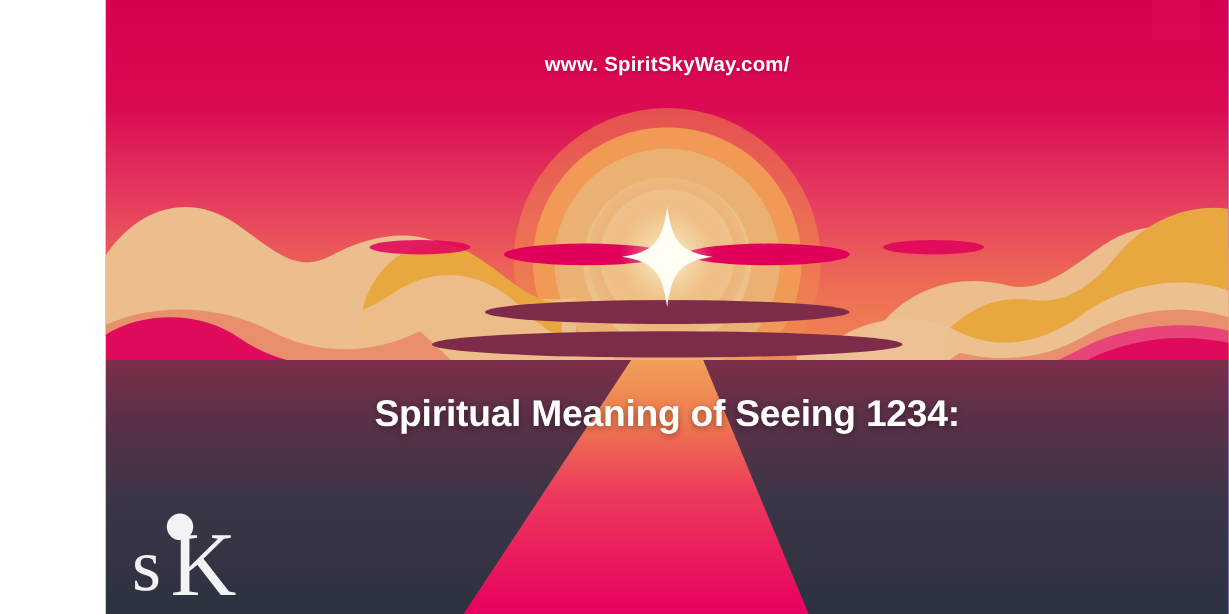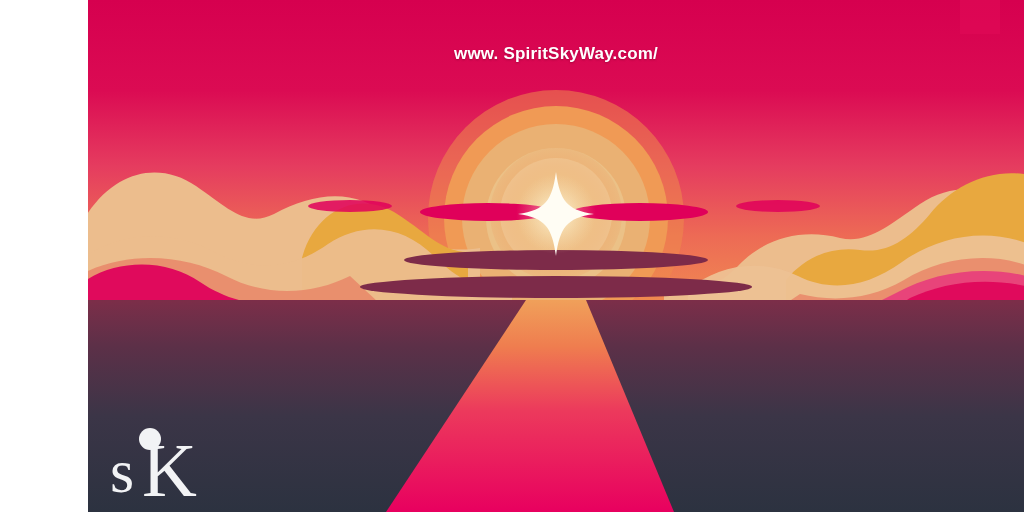--- a/index.html
+++ b/index.html
@@ -190,20 +190,21 @@
       <rect x="0" y="300" width="936" height="212" fill="url(#groundGrad)"></rect>
 
       <g clip-path="url(#groundClip)">
         <path fill="url(#pathGrad)" d="M 438,300 L 498,300 L 586,512 L 298,512 Z"></path>
       </g>
     </svg>
 
     <div id="url-text">www. SpiritSkyWay.com/</div>
 
     <div id="headline">
+      <span class="ln">Spiritual Meaning of Seeing 1234:</span>
     </div>
 
     <div id="logo">
       <svg width="110" height="80" viewBox="0 0 110 80">
         <circle cx="46" cy="15" r="11" fill="#f2f3f5"></circle>
         <text x="6" y="68" font-family="'Liberation Serif', serif" font-size="62" fill="#f2f3f5">s</text>
         <text x="38" y="72" font-family="'Liberation Serif', serif" font-size="76" fill="#f2f3f5">K</text>
       </svg>
     </div>
 

